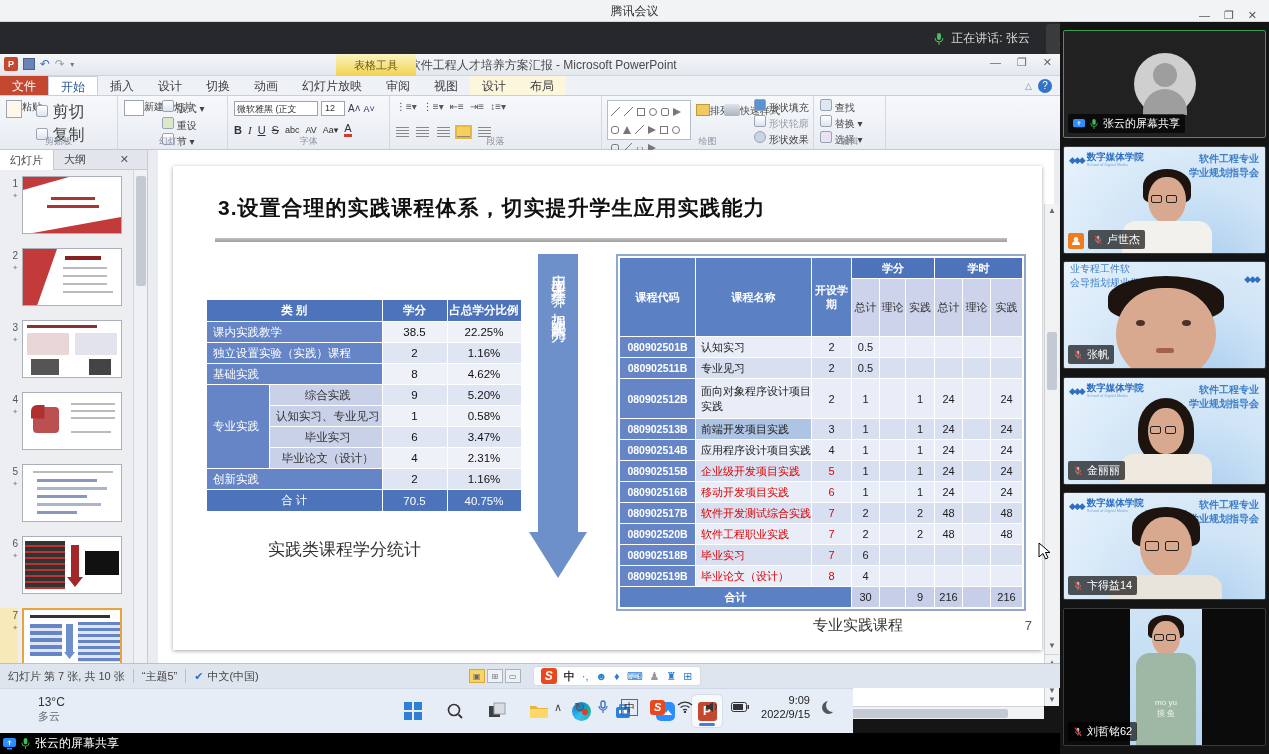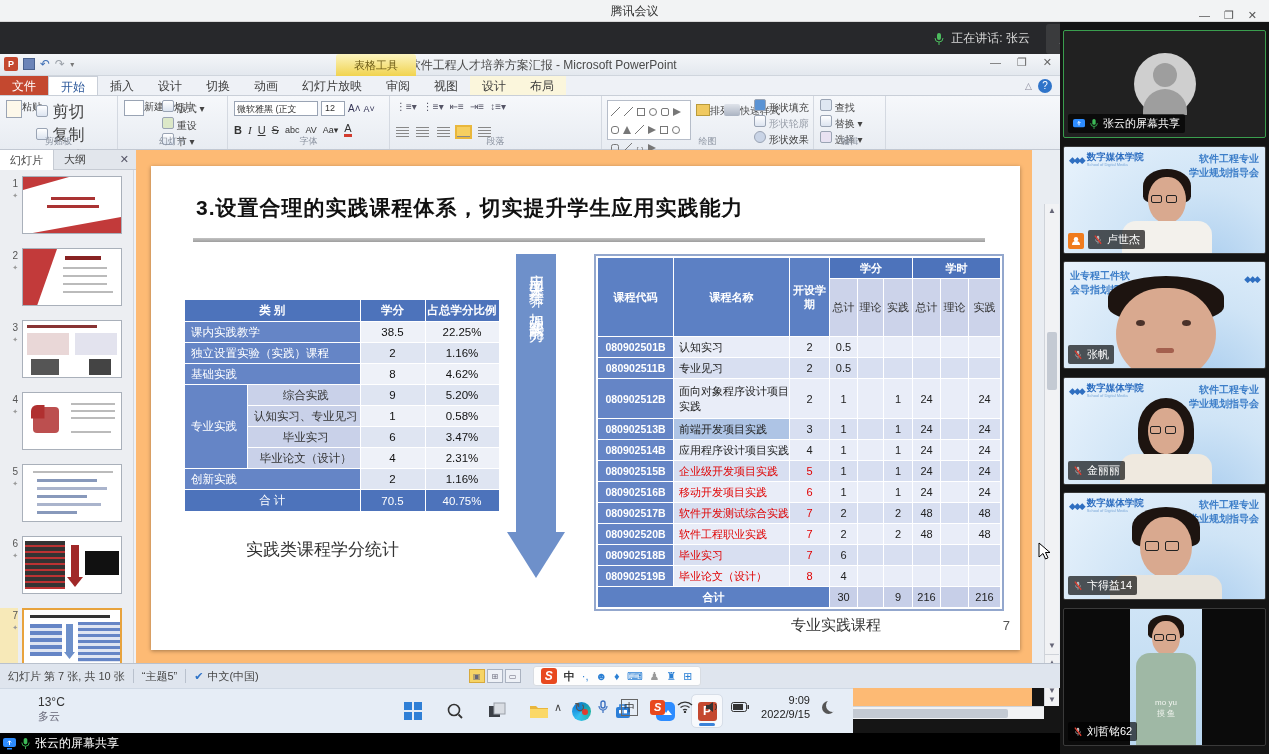--- a/index.html
+++ b/index.html
@@ -40,21 +40,21 @@
 .shp-ar{width:0;height:0;border-top:4px solid transparent;border-bottom:4px solid transparent;border-left:8px solid #777}
 
 .panel{position:absolute;left:0;top:96px;width:148px;height:556px;background:#eceef2;border-right:1px solid #c6cbd3}
 .panel-tabs{height:20px;background:#e2e6ec;border-bottom:1px solid #c6cbd3;display:flex;font-size:11px;color:#444;align-items:center}
 .thumbrow{position:absolute;left:0;display:flex}
 .thumbnum{width:18px;text-align:right;font-size:10px;color:#555;padding-top:2px}
 .thumb{margin-left:4px;width:100px;height:58px;background:#fff;border:1px solid #a9b0ba;position:relative;overflow:hidden}
 .thumbsel{border:2px solid #e8a33d}
 .pscroll{position:absolute;right:0;top:20px;width:14px;height:536px;background:#f0f1f4;border-left:1px solid #d3d7dd}
 
-.canvas{position:absolute;left:136px;top:96px;width:896px;height:556px;background:#fdba74}
+.canvas{position:absolute;left:158px;top:96px;width:896px;height:556px;background:#ffffff}
 .slide{position:absolute;left:15px;top:16px;width:869px;height:484px;background:#fff;box-shadow:0 1px 4px rgba(0,0,0,.35)}
 .stitle{position:absolute;left:45px;top:28px;font-size:21px;font-weight:bold;color:#111;letter-spacing:1px}
 .sunder{position:absolute;left:42px;top:72px;width:792px;height:4px;background:linear-gradient(#c2c2c2,#9e9e9e)}
 
 .ltable{position:absolute;left:33px;top:133px;border-collapse:collapse;font-size:11.5px;table-layout:fixed}
 .ltable td{border:1px solid #fff;text-align:center;padding:0 2px;height:21px;overflow:hidden;white-space:nowrap}
 .lhead td{background:#4d73bb;color:#fff;font-weight:bold;height:22px}
 .lcat{background:#6585c6;color:#fff;text-align:left !important;padding-left:6px !important}
 .lsub{background:#c9d1e9;color:#333;text-align:right;padding-left:6px !important}
 .lval{background:#eef1f8;color:#111}
@@ -788,21 +788,21 @@
       </div>
       <div class="hostbadge" style="position:absolute;left:4px;bottom:4px">
         <svg width="10" height="10" viewBox="0 0 10 10">
             <circle cx="5" cy="3.2" r="2.2" fill="#fff"></circle>
             <path d="M1 9 a4 4 0 0 1 8 0 z" fill="#fff"></path>
           </svg>
       </div>
     </div>
 
     <div class="tile vbg" style="top:239px">
-      <div style="position:absolute;left:6px;top:7px;font-size:10px;font-weight:bold;color:#3e7fc9;line-height:1.4">
+      <div style="position:absolute;left:6px;top:0;font-size:10px;font-weight:normal;color:#3e7fc9;line-height:1.4">
         <div>业专程工件软</div>
         <div>会导指划规业学</div>
       </div>
       <div style="position:absolute;right:6px;top:6px"><span class="dlogo">◆◆◆</span></div>
       <div class="hair" style="left:44px;top:14px;width:116px;height:44px;border-radius:50% 50% 30% 30%"></div>
       <div class="head" style="left:52px;top:26px;width:100px;height:92px;border-radius:48%/52%"></div>
       <div style="position:absolute;left:72px;top:58px;width:9px;height:6px;border-radius:50%;background:#4a322a"></div>
       <div style="position:absolute;left:118px;top:58px;width:9px;height:6px;border-radius:50%;background:#4a322a"></div>
       <div style="position:absolute;left:92px;top:86px;width:18px;height:5px;border-radius:3px;background:#a4604e"></div>
       <div class="namebadge">

